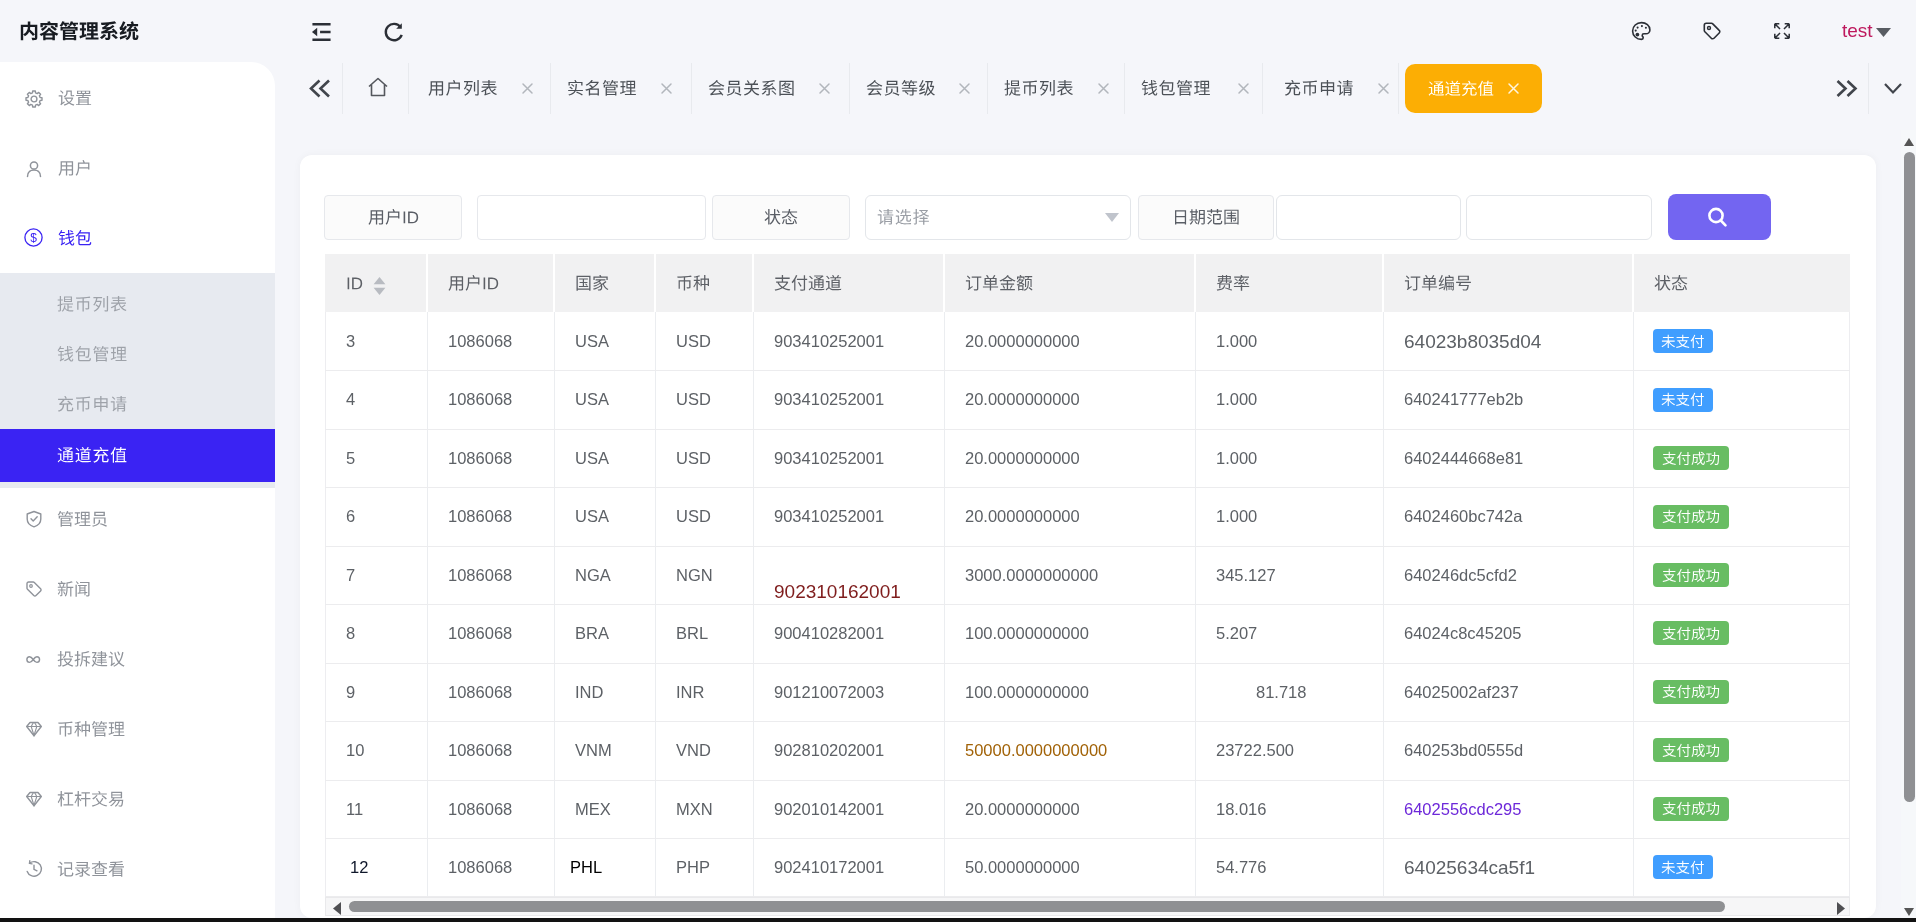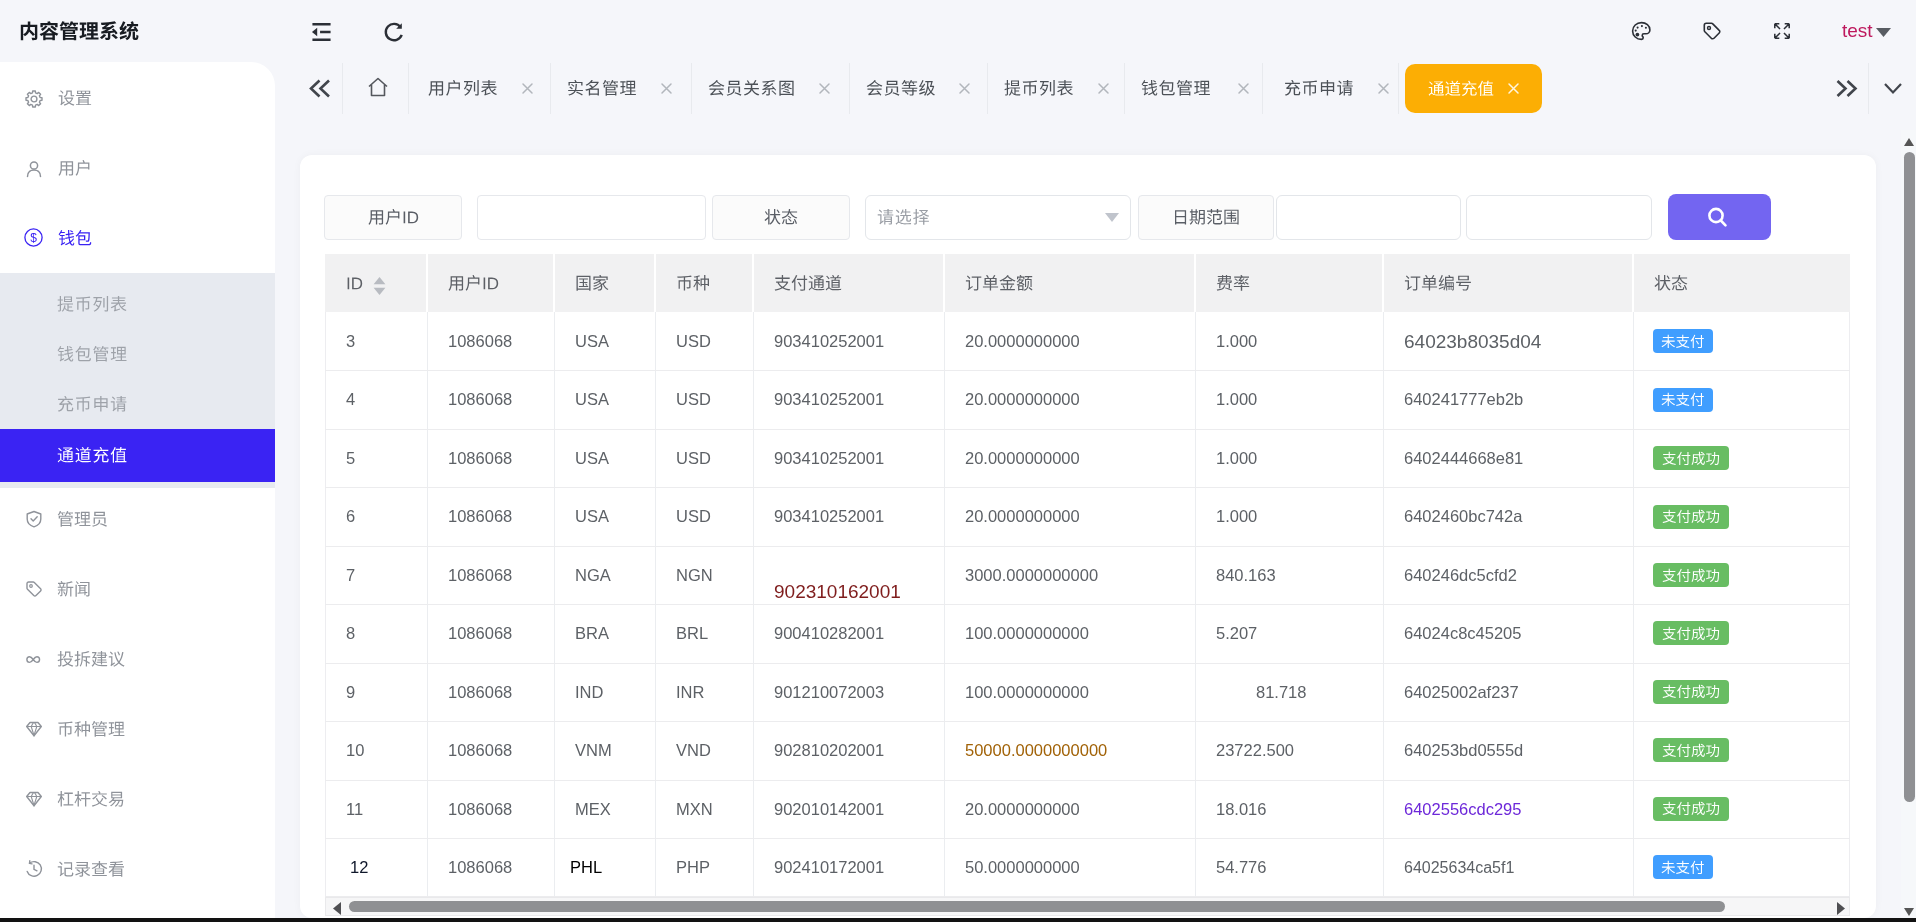--- a/index.html
+++ b/index.html
@@ -325,21 +325,21 @@
 <svg class="t" style="left:1662.0px;top:502.1px" width="60" height="29">
     <path d="M6.7 7.7V9.9H1.1V11.0H6.7V13.2H1.8V14.3H3.3L3.0 14.4C3.8 16.0 4.9 17.3 6.2 18.3C4.6 19.1 2.6 19.6 0.5 20.0C0.7 20.2 1.0 20.7 1.1 21.0C3.3 20.6 5.4 20.0 7.3 19.0C8.9 19.9 10.9 20.6 13.3 20.9C13.5 20.6 13.7 20.2 14.0 19.9C11.8 19.6 9.9 19.1 8.4 18.3C10.0 17.1 11.3 15.6 12.2 13.6L11.4 13.2L11.2 13.2H7.8V11.0H13.4V9.9H7.8V7.7ZM4.1 14.3H10.6C9.8 15.7 8.7 16.8 7.3 17.7C5.9 16.8 4.9 15.7 4.1 14.3Z M20.4 14.0C21.2 15.1 22.1 16.7 22.5 17.6L23.5 17.1C23.1 16.2 22.1 14.7 21.4 13.5ZM25.4 7.9V10.9H19.5V12.0H25.4V19.5C25.4 19.9 25.3 20.0 24.9 20.0C24.6 20.0 23.4 20.0 22.2 20.0C22.3 20.3 22.5 20.7 22.6 21.0C24.2 21.1 25.1 21.0 25.7 20.9C26.3 20.7 26.5 20.4 26.5 19.5V12.0H28.3V10.9H26.5V7.9ZM18.8 7.8C17.9 10.0 16.5 12.3 15.0 13.7C15.3 13.9 15.6 14.5 15.7 14.8C16.2 14.3 16.7 13.6 17.2 13.0V21.0H18.3V11.3C18.9 10.3 19.4 9.2 19.8 8.1Z M36.9 7.7C36.9 8.5 36.9 9.4 37.0 10.2H30.9V14.2C30.9 16.1 30.7 18.6 29.5 20.4C29.8 20.5 30.2 20.9 30.4 21.1C31.8 19.2 32.0 16.3 32.0 14.2V14.1H34.6C34.6 16.6 34.5 17.6 34.3 17.8C34.2 17.9 34.1 17.9 33.9 17.9C33.6 17.9 33.0 17.9 32.3 17.9C32.5 18.1 32.6 18.6 32.6 18.9C33.3 18.9 34.0 18.9 34.4 18.9C34.8 18.9 35.0 18.7 35.2 18.5C35.6 18.1 35.6 16.8 35.7 13.6C35.7 13.4 35.7 13.1 35.7 13.1H32.0V11.2H37.0C37.2 13.6 37.6 15.7 38.1 17.4C37.1 18.5 36.0 19.4 34.7 20.1C35.0 20.3 35.4 20.7 35.5 21.0C36.7 20.3 37.7 19.5 38.5 18.5C39.2 20.0 40.1 20.9 41.2 20.9C42.3 20.9 42.7 20.2 42.9 17.7C42.6 17.6 42.2 17.4 42.0 17.1C41.9 19.1 41.7 19.8 41.3 19.8C40.5 19.8 39.9 19.0 39.4 17.6C40.4 16.2 41.3 14.5 41.9 12.6L40.8 12.3C40.4 13.8 39.7 15.1 38.9 16.3C38.6 14.9 38.3 13.2 38.1 11.2H42.8V10.2H38.1C38.0 9.4 38.0 8.5 38.0 7.7ZM38.7 8.4C39.7 8.9 40.8 9.6 41.3 10.2L42.0 9.4C41.4 8.9 40.3 8.2 39.4 7.7Z M44.1 17.2 44.3 18.3C45.9 17.9 48.0 17.3 49.9 16.8L49.8 15.7L47.5 16.4V10.4H49.6V9.4H44.2V10.4H46.4V16.6C45.5 16.9 44.7 17.1 44.1 17.2ZM52.2 7.9C52.2 9.0 52.1 10.0 52.1 11.0H49.7V12.0H52.1C51.9 15.6 51.1 18.5 48.0 20.2C48.2 20.4 48.6 20.8 48.7 21.0C52.1 19.2 52.9 15.9 53.1 12.0H56.0C55.8 17.2 55.6 19.2 55.2 19.6C55.0 19.8 54.9 19.9 54.6 19.9C54.2 19.9 53.4 19.9 52.5 19.8C52.7 20.1 52.9 20.5 52.9 20.9C53.7 20.9 54.5 20.9 55.0 20.9C55.5 20.8 55.8 20.7 56.1 20.3C56.7 19.6 56.9 17.5 57.1 11.5C57.1 11.4 57.1 11.0 57.1 11.0H53.2C53.2 10.0 53.2 9.0 53.2 7.9Z" fill="#ffffff"></path>
   </svg>
 <div class="a" style="left:325px;top:604px;width:1525px;height:1px;background:#ececee;"></div>
 <div class="a" style="left:346px;top:562.6px;font-size:16.5px;color:#5d6166;line-height:25px;white-space:nowrap">7</div>
 <div class="a" style="left:448px;top:562.6px;font-size:16.5px;color:#5d6166;line-height:25px;white-space:nowrap">1086068</div>
 <div class="a" style="left:575px;top:562.6px;font-size:16.5px;color:#5d6166;line-height:25px;white-space:nowrap">NGA</div>
 <div class="a" style="left:676px;top:562.6px;font-size:16.5px;color:#5d6166;line-height:25px;white-space:nowrap">NGN</div>
 <div class="a" style="left:774px;top:579px;font-size:19px;color:#7f1d1d;line-height:25px;white-space:nowrap">902310162001</div>
 <div class="a" style="left:965px;top:562.6px;font-size:16.5px;color:#5d6166;line-height:25px;white-space:nowrap">3000.0000000000</div>
-<div class="a" style="left:1216px;top:562.6px;font-size:16.5px;color:#5d6166;line-height:25px;white-space:nowrap">840.163</div>
+<div class="a" style="left:1216px;top:562.6px;font-size:16.5px;color:#5d6166;line-height:25px;white-space:nowrap">345.127</div>
 <div class="a" style="left:1404px;top:562.6px;font-size:16.5px;color:#5d6166;line-height:25px;white-space:nowrap">640246dc5cfd2</div>
 <div class="a" style="left:1653px;top:563px;width:76px;height:24px;background:#68bd63;border-radius:4px;"></div>
 <svg class="t" style="left:1662.0px;top:560.5px" width="60" height="29">
     <path d="M6.7 7.7V9.9H1.1V11.0H6.7V13.2H1.8V14.3H3.3L3.0 14.4C3.8 16.0 4.9 17.3 6.2 18.3C4.6 19.1 2.6 19.6 0.5 20.0C0.7 20.2 1.0 20.7 1.1 21.0C3.3 20.6 5.4 20.0 7.3 19.0C8.9 19.9 10.9 20.6 13.3 20.9C13.5 20.6 13.7 20.2 14.0 19.9C11.8 19.6 9.9 19.1 8.4 18.3C10.0 17.1 11.3 15.6 12.2 13.6L11.4 13.2L11.2 13.2H7.8V11.0H13.4V9.9H7.8V7.7ZM4.1 14.3H10.6C9.8 15.7 8.7 16.8 7.3 17.7C5.9 16.8 4.9 15.7 4.1 14.3Z M20.4 14.0C21.2 15.1 22.1 16.7 22.5 17.6L23.5 17.1C23.1 16.2 22.1 14.7 21.4 13.5ZM25.4 7.9V10.9H19.5V12.0H25.4V19.5C25.4 19.9 25.3 20.0 24.9 20.0C24.6 20.0 23.4 20.0 22.2 20.0C22.3 20.3 22.5 20.7 22.6 21.0C24.2 21.1 25.1 21.0 25.7 20.9C26.3 20.7 26.5 20.4 26.5 19.5V12.0H28.3V10.9H26.5V7.9ZM18.8 7.8C17.9 10.0 16.5 12.3 15.0 13.7C15.3 13.9 15.6 14.5 15.7 14.8C16.2 14.3 16.7 13.6 17.2 13.0V21.0H18.3V11.3C18.9 10.3 19.4 9.2 19.8 8.1Z M36.9 7.7C36.9 8.5 36.9 9.4 37.0 10.2H30.9V14.2C30.9 16.1 30.7 18.6 29.5 20.4C29.8 20.5 30.2 20.9 30.4 21.1C31.8 19.2 32.0 16.3 32.0 14.2V14.1H34.6C34.6 16.6 34.5 17.6 34.3 17.8C34.2 17.9 34.1 17.9 33.9 17.9C33.6 17.9 33.0 17.9 32.3 17.9C32.5 18.1 32.6 18.6 32.6 18.9C33.3 18.9 34.0 18.9 34.4 18.9C34.8 18.9 35.0 18.7 35.2 18.5C35.6 18.1 35.6 16.8 35.7 13.6C35.7 13.4 35.7 13.1 35.7 13.1H32.0V11.2H37.0C37.2 13.6 37.6 15.7 38.1 17.4C37.1 18.5 36.0 19.4 34.7 20.1C35.0 20.3 35.4 20.7 35.5 21.0C36.7 20.3 37.7 19.5 38.5 18.5C39.2 20.0 40.1 20.9 41.2 20.9C42.3 20.9 42.7 20.2 42.9 17.7C42.6 17.6 42.2 17.4 42.0 17.1C41.9 19.1 41.7 19.8 41.3 19.8C40.5 19.8 39.9 19.0 39.4 17.6C40.4 16.2 41.3 14.5 41.9 12.6L40.8 12.3C40.4 13.8 39.7 15.1 38.9 16.3C38.6 14.9 38.3 13.2 38.1 11.2H42.8V10.2H38.1C38.0 9.4 38.0 8.5 38.0 7.7ZM38.7 8.4C39.7 8.9 40.8 9.6 41.3 10.2L42.0 9.4C41.4 8.9 40.3 8.2 39.4 7.7Z M44.1 17.2 44.3 18.3C45.9 17.9 48.0 17.3 49.9 16.8L49.8 15.7L47.5 16.4V10.4H49.6V9.4H44.2V10.4H46.4V16.6C45.5 16.9 44.7 17.1 44.1 17.2ZM52.2 7.9C52.2 9.0 52.1 10.0 52.1 11.0H49.7V12.0H52.1C51.9 15.6 51.1 18.5 48.0 20.2C48.2 20.4 48.6 20.8 48.7 21.0C52.1 19.2 52.9 15.9 53.1 12.0H56.0C55.8 17.2 55.6 19.2 55.2 19.6C55.0 19.8 54.9 19.9 54.6 19.9C54.2 19.9 53.4 19.9 52.5 19.8C52.7 20.1 52.9 20.5 52.9 20.9C53.7 20.9 54.5 20.9 55.0 20.9C55.5 20.8 55.8 20.7 56.1 20.3C56.7 19.6 56.9 17.5 57.1 11.5C57.1 11.4 57.1 11.0 57.1 11.0H53.2C53.2 10.0 53.2 9.0 53.2 7.9Z" fill="#ffffff"></path>
   </svg>
 <div class="a" style="left:325px;top:663px;width:1525px;height:1px;background:#ececee;"></div>
 <div class="a" style="left:346px;top:621.1px;font-size:16.5px;color:#5d6166;line-height:25px;white-space:nowrap">8</div>
 <div class="a" style="left:448px;top:621.1px;font-size:16.5px;color:#5d6166;line-height:25px;white-space:nowrap">1086068</div>
 <div class="a" style="left:575px;top:621.1px;font-size:16.5px;color:#5d6166;line-height:25px;white-space:nowrap">BRA</div>
 <div class="a" style="left:676px;top:621.1px;font-size:16.5px;color:#5d6166;line-height:25px;white-space:nowrap">BRL</div>
@@ -391,21 +391,21 @@
     <path d="M6.7 7.7V9.9H1.1V11.0H6.7V13.2H1.8V14.3H3.3L3.0 14.4C3.8 16.0 4.9 17.3 6.2 18.3C4.6 19.1 2.6 19.6 0.5 20.0C0.7 20.2 1.0 20.7 1.1 21.0C3.3 20.6 5.4 20.0 7.3 19.0C8.9 19.9 10.9 20.6 13.3 20.9C13.5 20.6 13.7 20.2 14.0 19.9C11.8 19.6 9.9 19.1 8.4 18.3C10.0 17.1 11.3 15.6 12.2 13.6L11.4 13.2L11.2 13.2H7.8V11.0H13.4V9.9H7.8V7.7ZM4.1 14.3H10.6C9.8 15.7 8.7 16.8 7.3 17.7C5.9 16.8 4.9 15.7 4.1 14.3Z M20.4 14.0C21.2 15.1 22.1 16.7 22.5 17.6L23.5 17.1C23.1 16.2 22.1 14.7 21.4 13.5ZM25.4 7.9V10.9H19.5V12.0H25.4V19.5C25.4 19.9 25.3 20.0 24.9 20.0C24.6 20.0 23.4 20.0 22.2 20.0C22.3 20.3 22.5 20.7 22.6 21.0C24.2 21.1 25.1 21.0 25.7 20.9C26.3 20.7 26.5 20.4 26.5 19.5V12.0H28.3V10.9H26.5V7.9ZM18.8 7.8C17.9 10.0 16.5 12.3 15.0 13.7C15.3 13.9 15.6 14.5 15.7 14.8C16.2 14.3 16.7 13.6 17.2 13.0V21.0H18.3V11.3C18.9 10.3 19.4 9.2 19.8 8.1Z M36.9 7.7C36.9 8.5 36.9 9.4 37.0 10.2H30.9V14.2C30.9 16.1 30.7 18.6 29.5 20.4C29.8 20.5 30.2 20.9 30.4 21.1C31.8 19.2 32.0 16.3 32.0 14.2V14.1H34.6C34.6 16.6 34.5 17.6 34.3 17.8C34.2 17.9 34.1 17.9 33.9 17.9C33.6 17.9 33.0 17.9 32.3 17.9C32.5 18.1 32.6 18.6 32.6 18.9C33.3 18.9 34.0 18.9 34.4 18.9C34.8 18.9 35.0 18.7 35.2 18.5C35.6 18.1 35.6 16.8 35.7 13.6C35.7 13.4 35.7 13.1 35.7 13.1H32.0V11.2H37.0C37.2 13.6 37.6 15.7 38.1 17.4C37.1 18.5 36.0 19.4 34.7 20.1C35.0 20.3 35.4 20.7 35.5 21.0C36.7 20.3 37.7 19.5 38.5 18.5C39.2 20.0 40.1 20.9 41.2 20.9C42.3 20.9 42.7 20.2 42.9 17.7C42.6 17.6 42.2 17.4 42.0 17.1C41.9 19.1 41.7 19.8 41.3 19.8C40.5 19.8 39.9 19.0 39.4 17.6C40.4 16.2 41.3 14.5 41.9 12.6L40.8 12.3C40.4 13.8 39.7 15.1 38.9 16.3C38.6 14.9 38.3 13.2 38.1 11.2H42.8V10.2H38.1C38.0 9.4 38.0 8.5 38.0 7.7ZM38.7 8.4C39.7 8.9 40.8 9.6 41.3 10.2L42.0 9.4C41.4 8.9 40.3 8.2 39.4 7.7Z M44.1 17.2 44.3 18.3C45.9 17.9 48.0 17.3 49.9 16.8L49.8 15.7L47.5 16.4V10.4H49.6V9.4H44.2V10.4H46.4V16.6C45.5 16.9 44.7 17.1 44.1 17.2ZM52.2 7.9C52.2 9.0 52.1 10.0 52.1 11.0H49.7V12.0H52.1C51.9 15.6 51.1 18.5 48.0 20.2C48.2 20.4 48.6 20.8 48.7 21.0C52.1 19.2 52.9 15.9 53.1 12.0H56.0C55.8 17.2 55.6 19.2 55.2 19.6C55.0 19.8 54.9 19.9 54.6 19.9C54.2 19.9 53.4 19.9 52.5 19.8C52.7 20.1 52.9 20.5 52.9 20.9C53.7 20.9 54.5 20.9 55.0 20.9C55.5 20.8 55.8 20.7 56.1 20.3C56.7 19.6 56.9 17.5 57.1 11.5C57.1 11.4 57.1 11.0 57.1 11.0H53.2C53.2 10.0 53.2 9.0 53.2 7.9Z" fill="#ffffff"></path>
   </svg>
 <div class="a" style="left:325px;top:896px;width:1525px;height:1px;background:#ececee;"></div>
 <div class="a" style="left:350px;top:854.9px;font-size:16.5px;color:#0f172a;line-height:25px;white-space:nowrap">12</div>
 <div class="a" style="left:448px;top:854.9px;font-size:16.5px;color:#5d6166;line-height:25px;white-space:nowrap">1086068</div>
 <div class="a" style="left:570px;top:854.9px;font-size:16.5px;color:#000000;line-height:25px;white-space:nowrap">PHL</div>
 <div class="a" style="left:676px;top:854.9px;font-size:16.5px;color:#5d6166;line-height:25px;white-space:nowrap">PHP</div>
 <div class="a" style="left:774px;top:854.9px;font-size:16.5px;color:#5d6166;line-height:25px;white-space:nowrap">902410172001</div>
 <div class="a" style="left:965px;top:854.9px;font-size:16.5px;color:#5d6166;line-height:25px;white-space:nowrap">50.0000000000</div>
 <div class="a" style="left:1216px;top:854.9px;font-size:16.5px;color:#5d6166;line-height:25px;white-space:nowrap">54.776</div>
-<div class="a" style="left:1404px;top:854.9px;font-size:16px;color:#5d6166;line-height:25px;white-space:nowrap">64025634ca5f1</div>
+<div class="a" style="left:1404px;top:854.9px;font-size:19px;color:#5d6166;line-height:25px;white-space:nowrap">64025634ca5f1</div>
 <div class="a" style="left:1653px;top:855px;width:60px;height:24px;background:#409eff;border-radius:4px;"></div>
 <svg class="t" style="left:1661.2px;top:852.8px" width="46" height="29">
     <path d="M6.7 7.7V10.1H1.9V11.1H6.7V13.6H0.9V14.7H6.0C4.7 16.6 2.5 18.4 0.5 19.3C0.7 19.5 1.1 19.9 1.3 20.2C3.2 19.2 5.2 17.5 6.7 15.6V21.0H7.8V15.5C9.2 17.5 11.3 19.3 13.2 20.2C13.4 19.9 13.8 19.5 14.0 19.3C12.0 18.4 9.8 16.6 8.4 14.7H13.7V13.6H7.8V11.1H12.7V10.1H7.8V7.7Z M21.2 7.7V9.9H15.6V11.0H21.2V13.2H16.3V14.3H17.8L17.5 14.4C18.3 16.0 19.4 17.3 20.7 18.3C19.1 19.1 17.1 19.6 15.0 20.0C15.2 20.2 15.5 20.7 15.6 21.0C17.8 20.6 19.9 20.0 21.8 19.0C23.4 19.9 25.4 20.6 27.8 20.9C28.0 20.6 28.2 20.2 28.5 19.9C26.3 19.6 24.4 19.1 22.9 18.3C24.5 17.1 25.8 15.6 26.7 13.6L25.9 13.2L25.7 13.2H22.3V11.0H27.9V9.9H22.3V7.7ZM18.6 14.3H25.1C24.3 15.7 23.2 16.8 21.8 17.7C20.4 16.8 19.4 15.7 18.6 14.3Z M34.9 14.0C35.7 15.1 36.6 16.7 37.0 17.6L38.0 17.1C37.6 16.2 36.6 14.7 35.9 13.5ZM39.9 7.9V10.9H34.0V12.0H39.9V19.5C39.9 19.9 39.8 20.0 39.4 20.0C39.1 20.0 37.9 20.0 36.7 20.0C36.8 20.3 37.0 20.7 37.1 21.0C38.7 21.1 39.6 21.0 40.2 20.9C40.8 20.7 41.0 20.4 41.0 19.5V12.0H42.8V10.9H41.0V7.9ZM33.3 7.8C32.4 10.0 31.0 12.3 29.5 13.7C29.8 13.9 30.1 14.5 30.2 14.8C30.7 14.3 31.2 13.6 31.7 13.0V21.0H32.8V11.3C33.4 10.3 33.9 9.2 34.3 8.1Z" fill="#ffffff"></path>
   </svg>
 <div class="a" style="left:325px;top:897px;width:1525px;height:19px;background:#f6f6f7;border:1px solid #e9e9eb"></div>
 <svg class="t" style="left:333px;top:901.5px" width="8" height="13" viewBox="0 0 8 13">
     <path d="M8 0 L0 6.5 L8 13 Z" fill="#4f4f52"></path>
   </svg>
 <svg class="t" style="left:1836.5px;top:901.5px" width="8" height="13" viewBox="0 0 8 13">
     <path d="M0 0 L8 6.5 L0 13 Z" fill="#4f4f52"></path>

